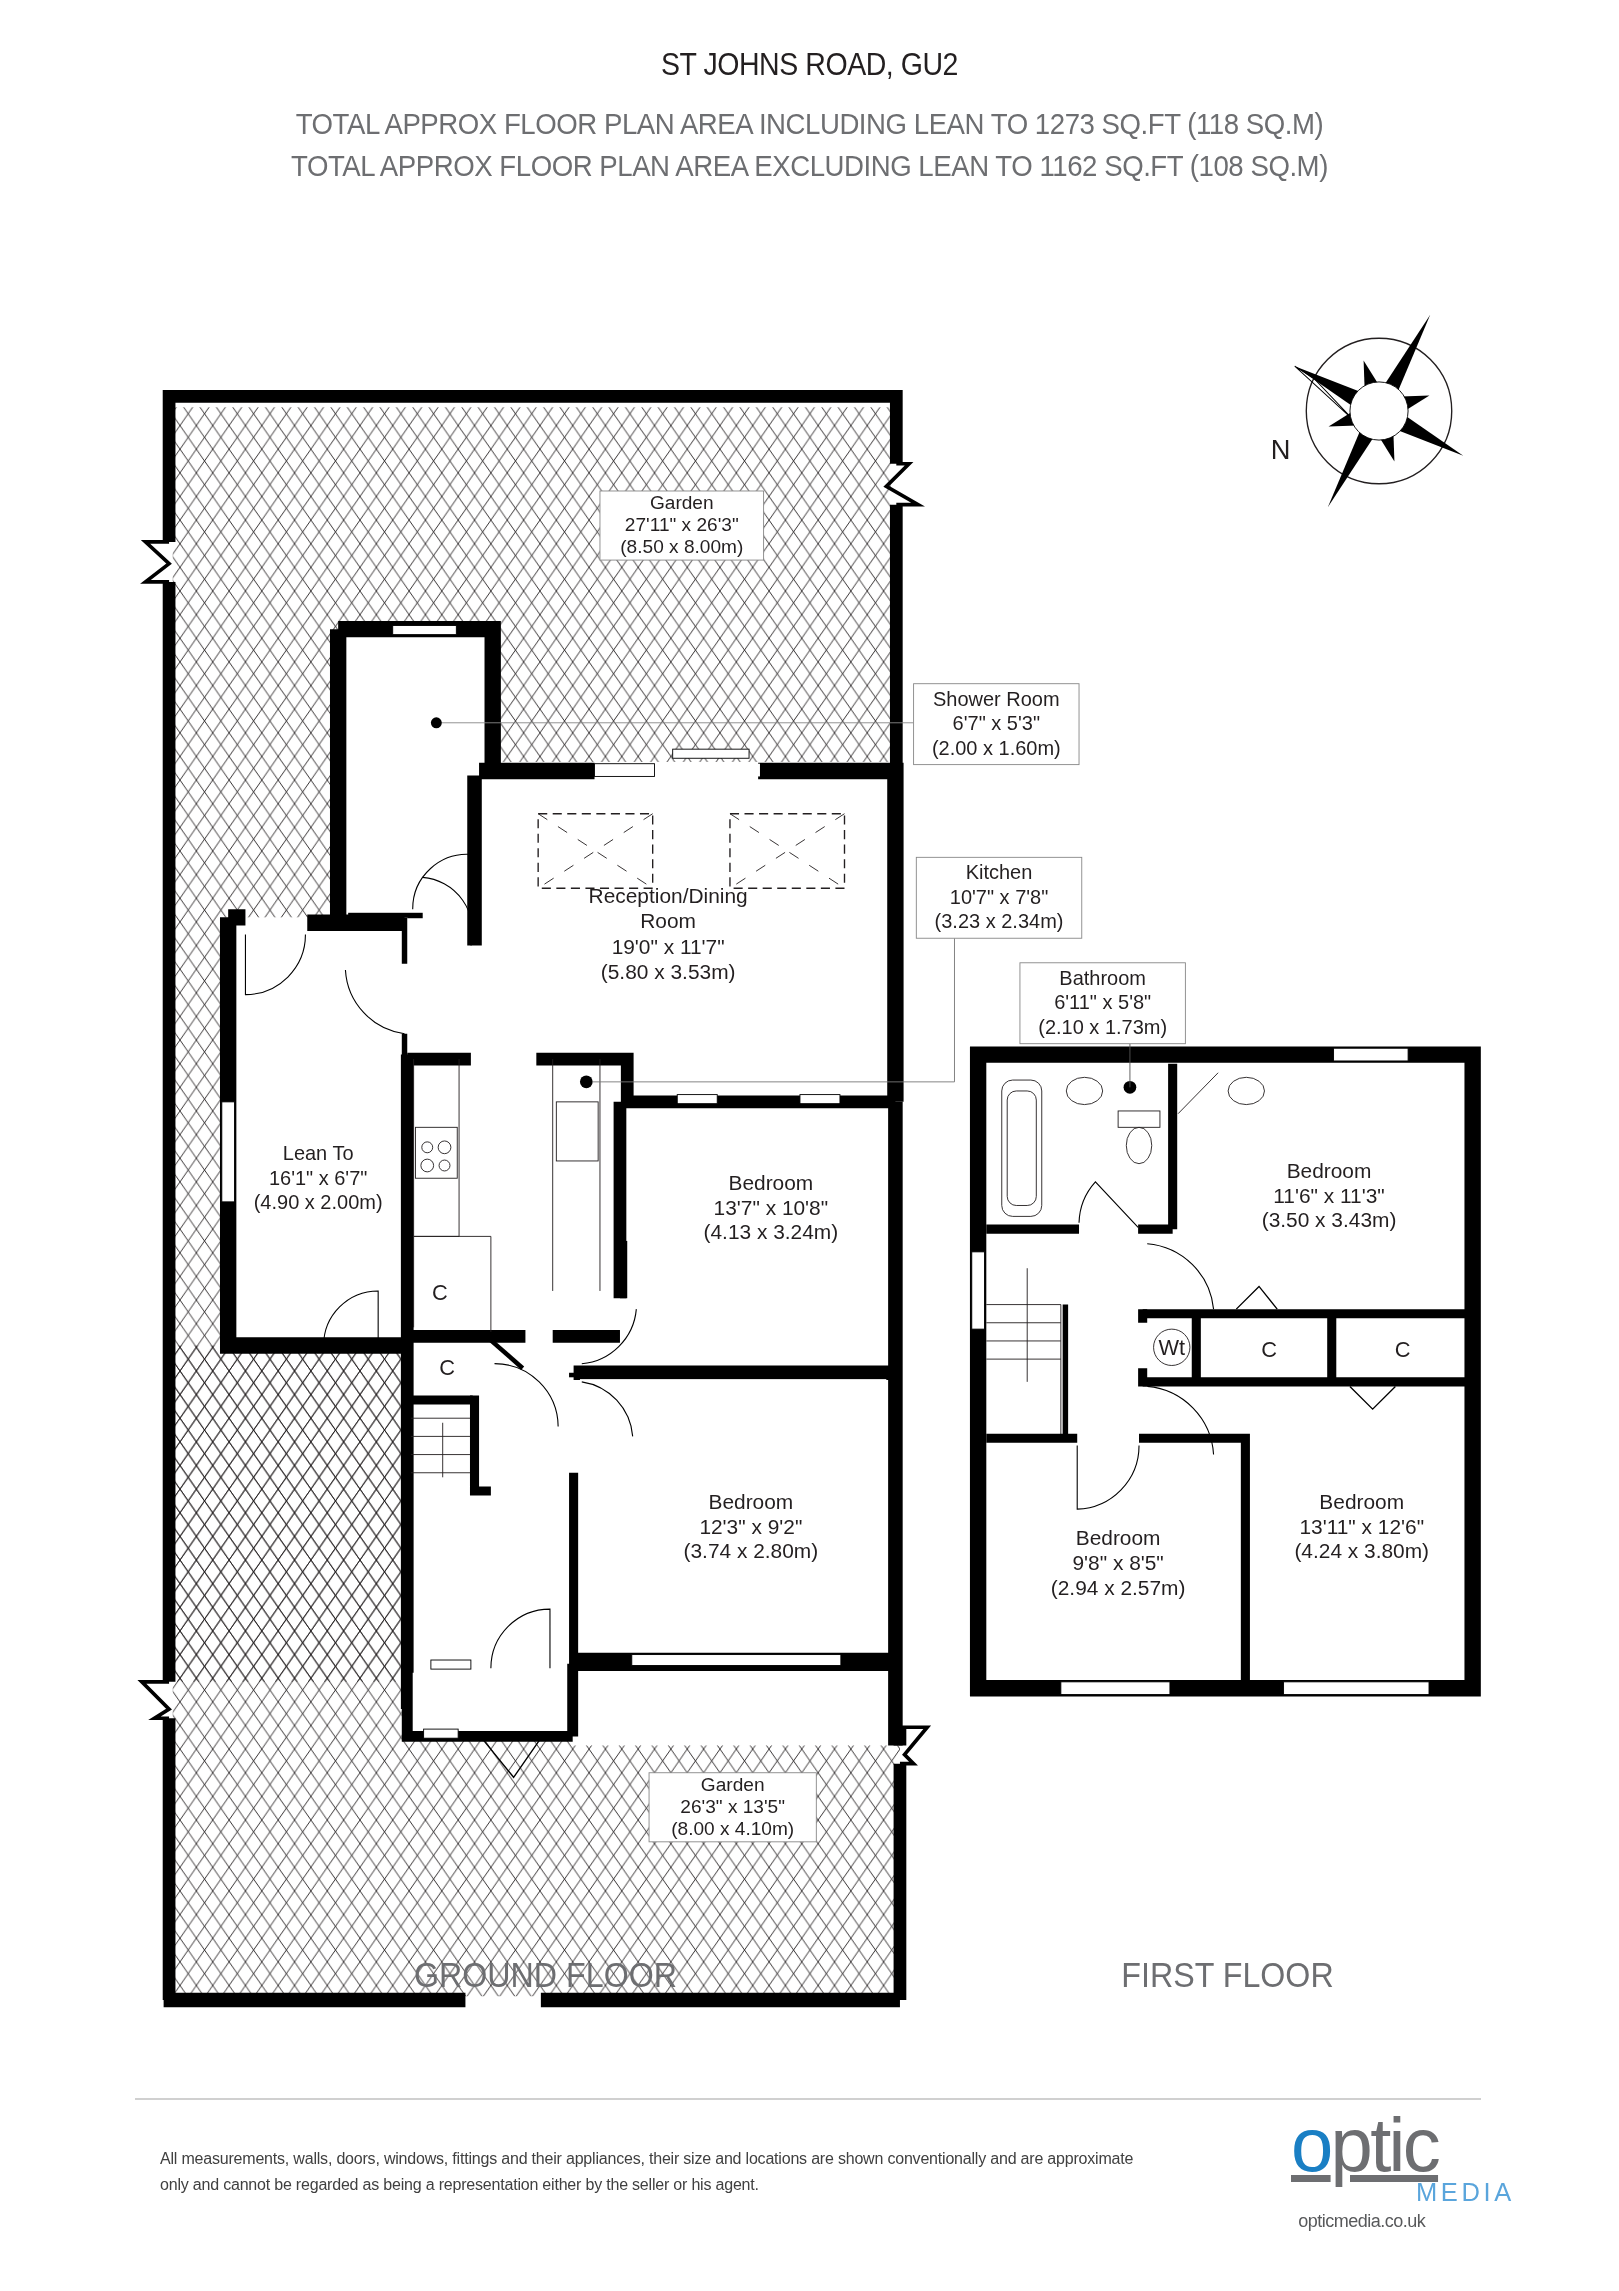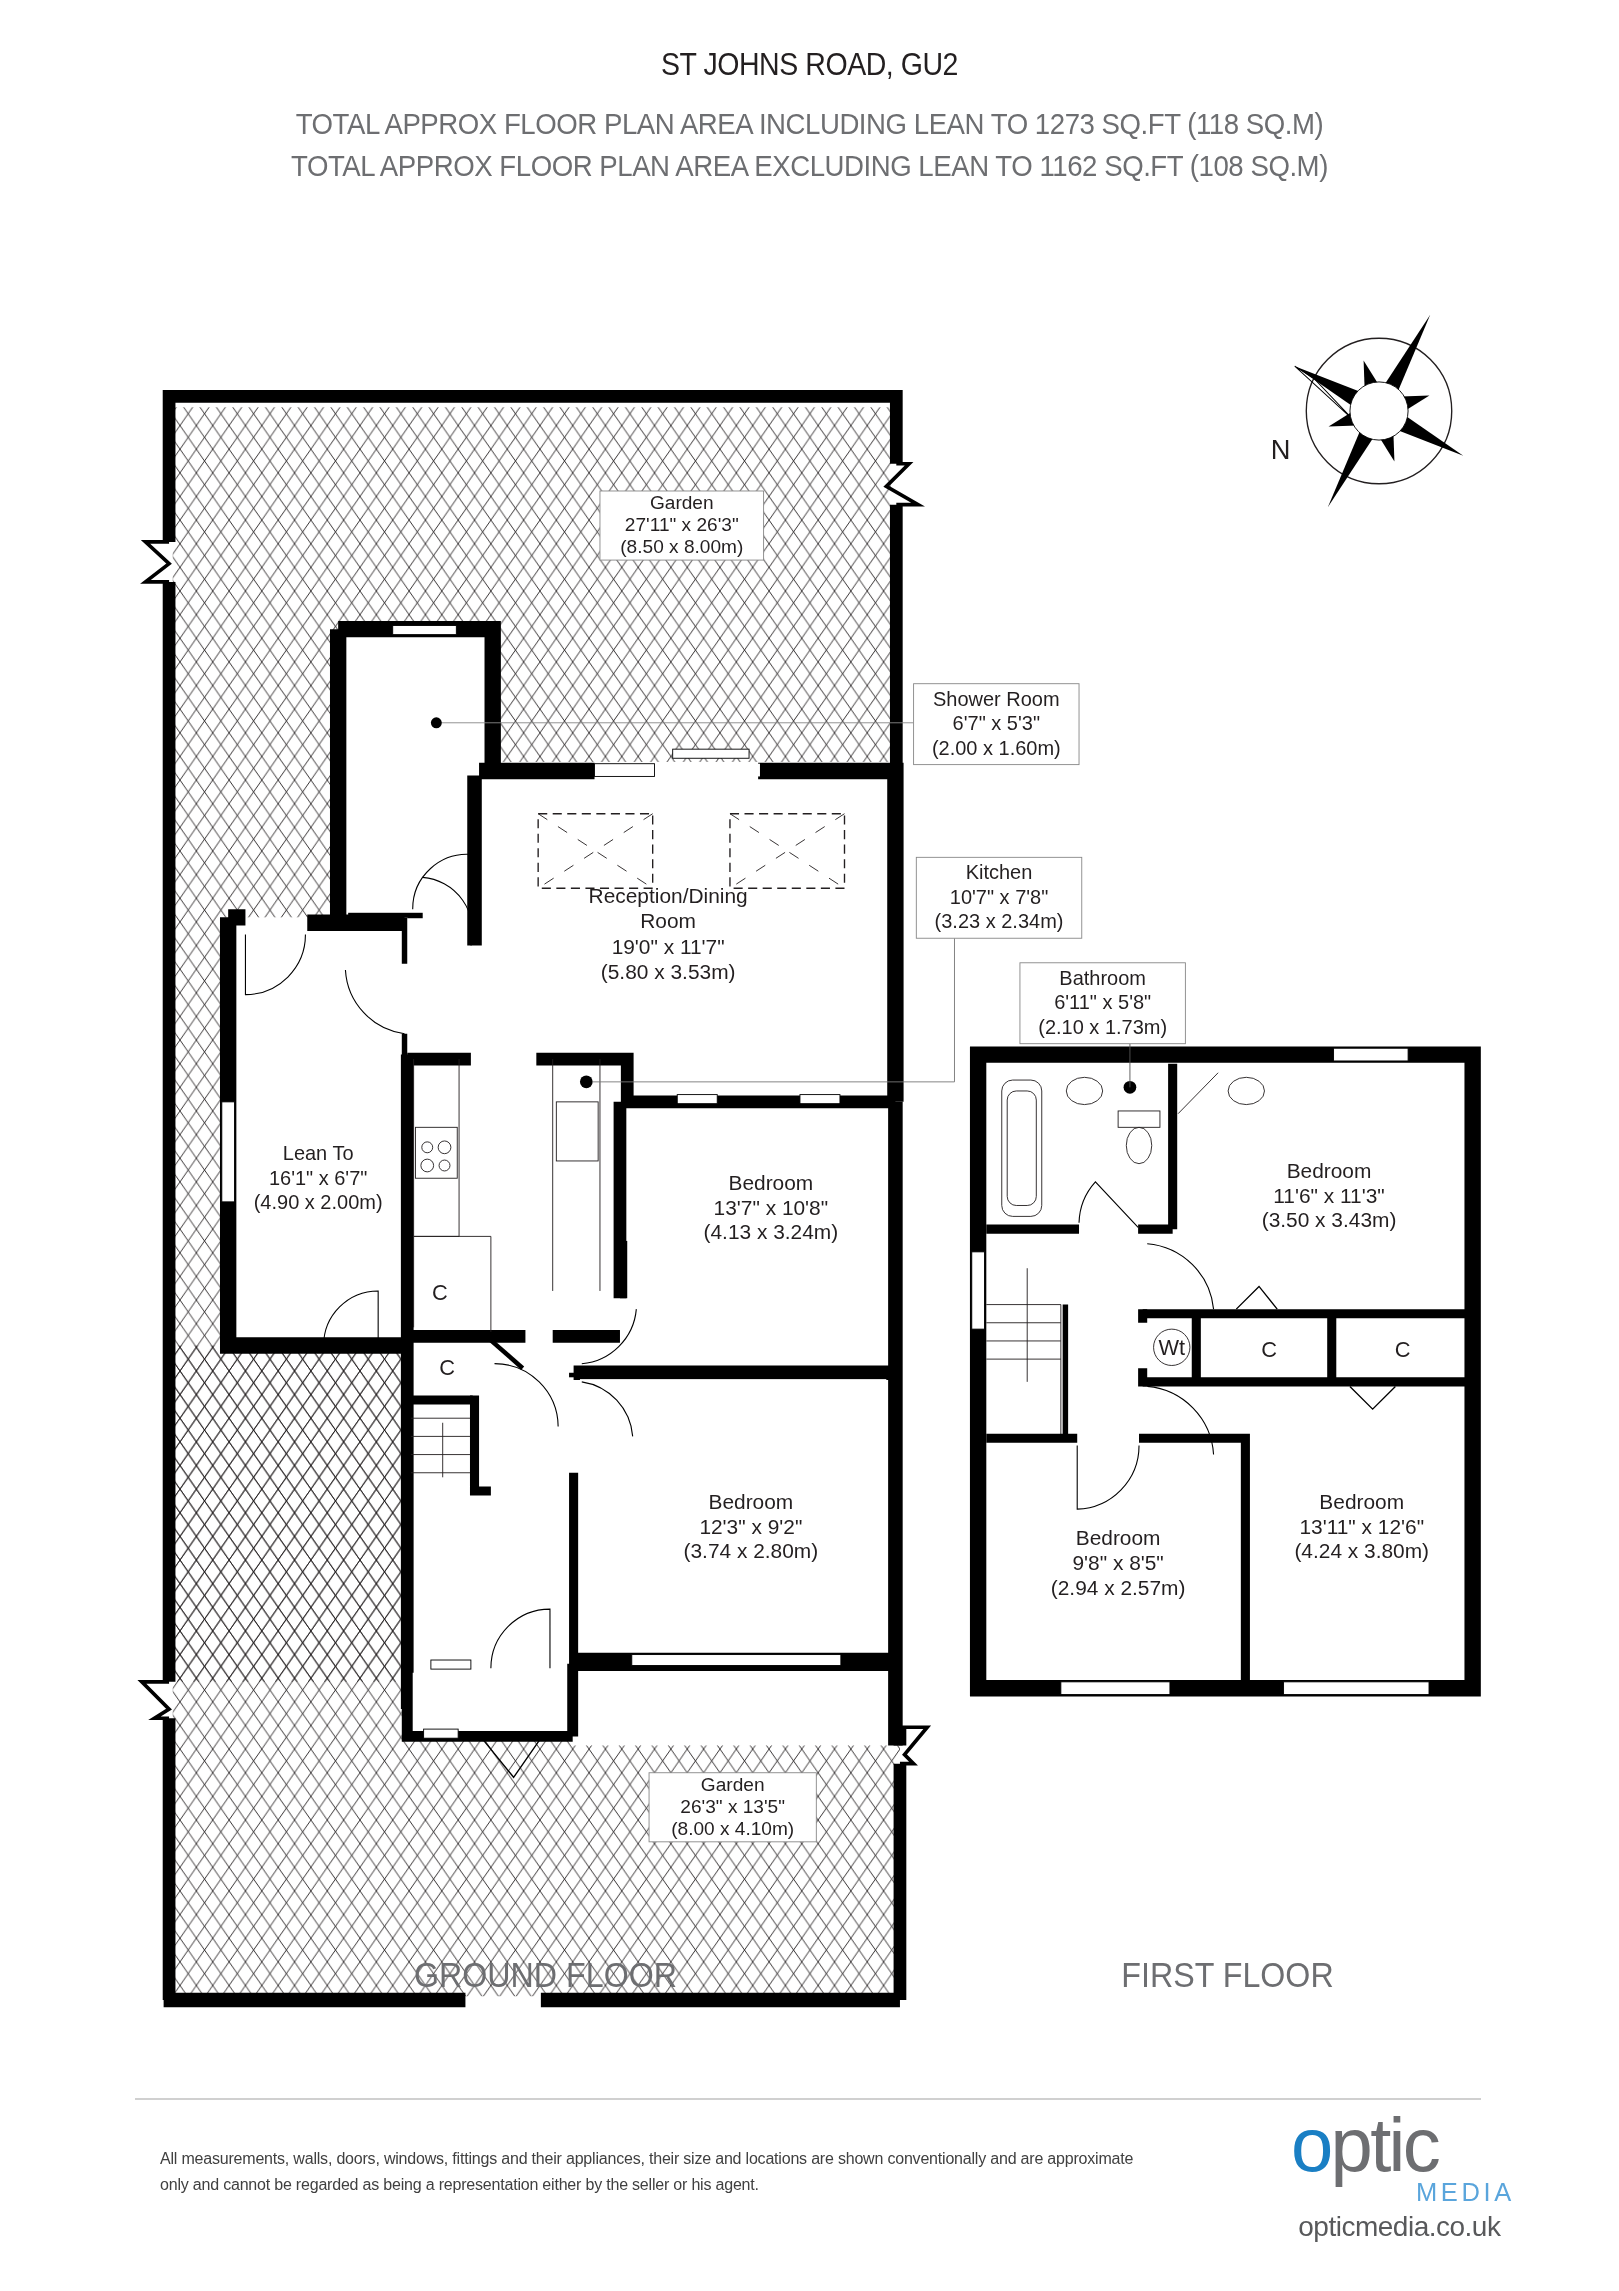--- a/index.html
+++ b/index.html
@@ -8,24 +8,24 @@
   .hdr-line { position:absolute; left:0; width:1619px; text-align:center; font-size:30px; color:#6d6e71; letter-spacing:-0.5px; transform:scaleX(0.92); }
   .hdr-line.l1 { top:107px; }
   .hdr-line.l2 { top:149px; }
   svg.plan { position:absolute; left:0; top:0; }
   .floor-label { position:absolute; top:1955px; font-size:35px; color:#6d6e71; text-align:center; width:455px; transform:scaleX(0.92); }
   .floor-label.gf { left:318px; }
   .floor-label.ff { left:1000px; }
   .divider { position:absolute; left:135px; top:2098px; width:1346px; height:1.8px; background:#d0d0d0; }
   .disclaimer { position:absolute; left:160px; top:2146px; width:982px; font-size:16px; line-height:25.5px; color:#404040; letter-spacing:-0.2px; }
   .logo { position:absolute; left:1291px; top:2107px; width:191px; height:136px; }
-  .logo-optic { position:absolute; left:0; top:0; font-size:76px; line-height:76px; color:#6d6e71; letter-spacing:-2.7px; }
+  .logo-optic { position:absolute; left:0; top:0; font-size:76px; line-height:76px; color:#6d6e71; letter-spacing:-2.7px;text-decoration:underline; }
   .logo-optic .o { color:#1a7fc4; }
   .logo-media { position:absolute; left:77px; top:71px; font-size:25.5px; color:#5aa5dc; letter-spacing:3.6px; font-weight:normal;margin-left:48px; }
-  .logo-url { position:absolute; left:7.3px; top:104px; font-size:28px; color:#58595b; letter-spacing:-0.5px; }
+  .logo-url { position:absolute; left:7.3px; top:104px; font-size:18px; color:#58595b; letter-spacing:-0.5px; }
   .rl { font-family:"Liberation Sans", sans-serif; fill:#231f20; }
 </style>
 </head>
 <body>
 
 <div class="hdr-title">ST JOHNS ROAD, GU2</div>
 <div class="hdr-line l1">TOTAL APPROX FLOOR PLAN AREA INCLUDING LEAN TO 1273 SQ.FT (118 SQ.M)</div>
 <div class="hdr-line l2">TOTAL APPROX FLOOR PLAN AREA EXCLUDING LEAN TO 1162 SQ.FT (108 SQ.M)</div>
 
 <svg class="plan" width="1619" height="2291" viewBox="0 0 1781 2520" xmlns="http://www.w3.org/2000/svg">

